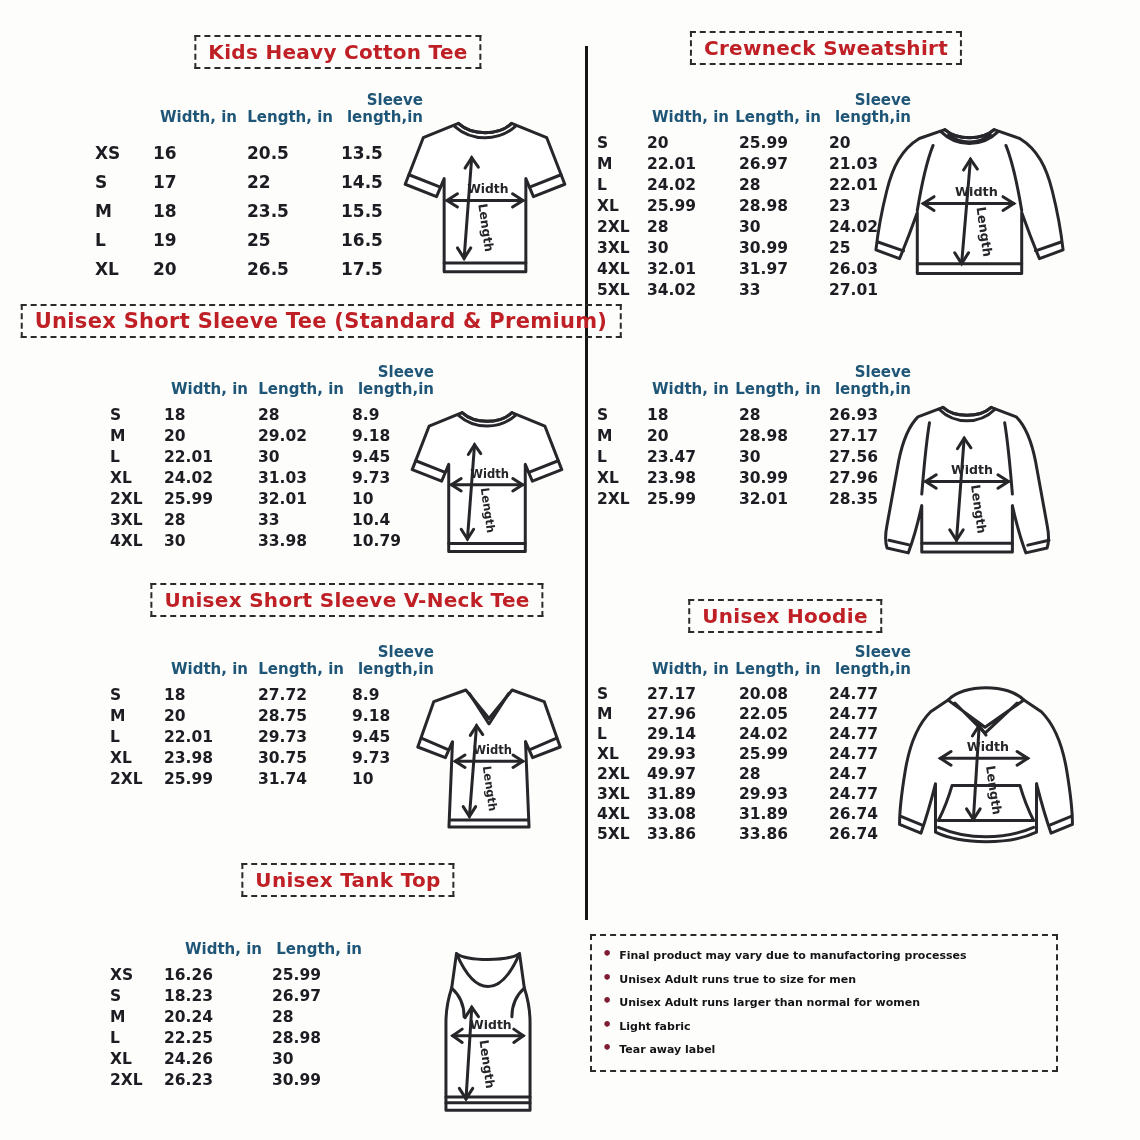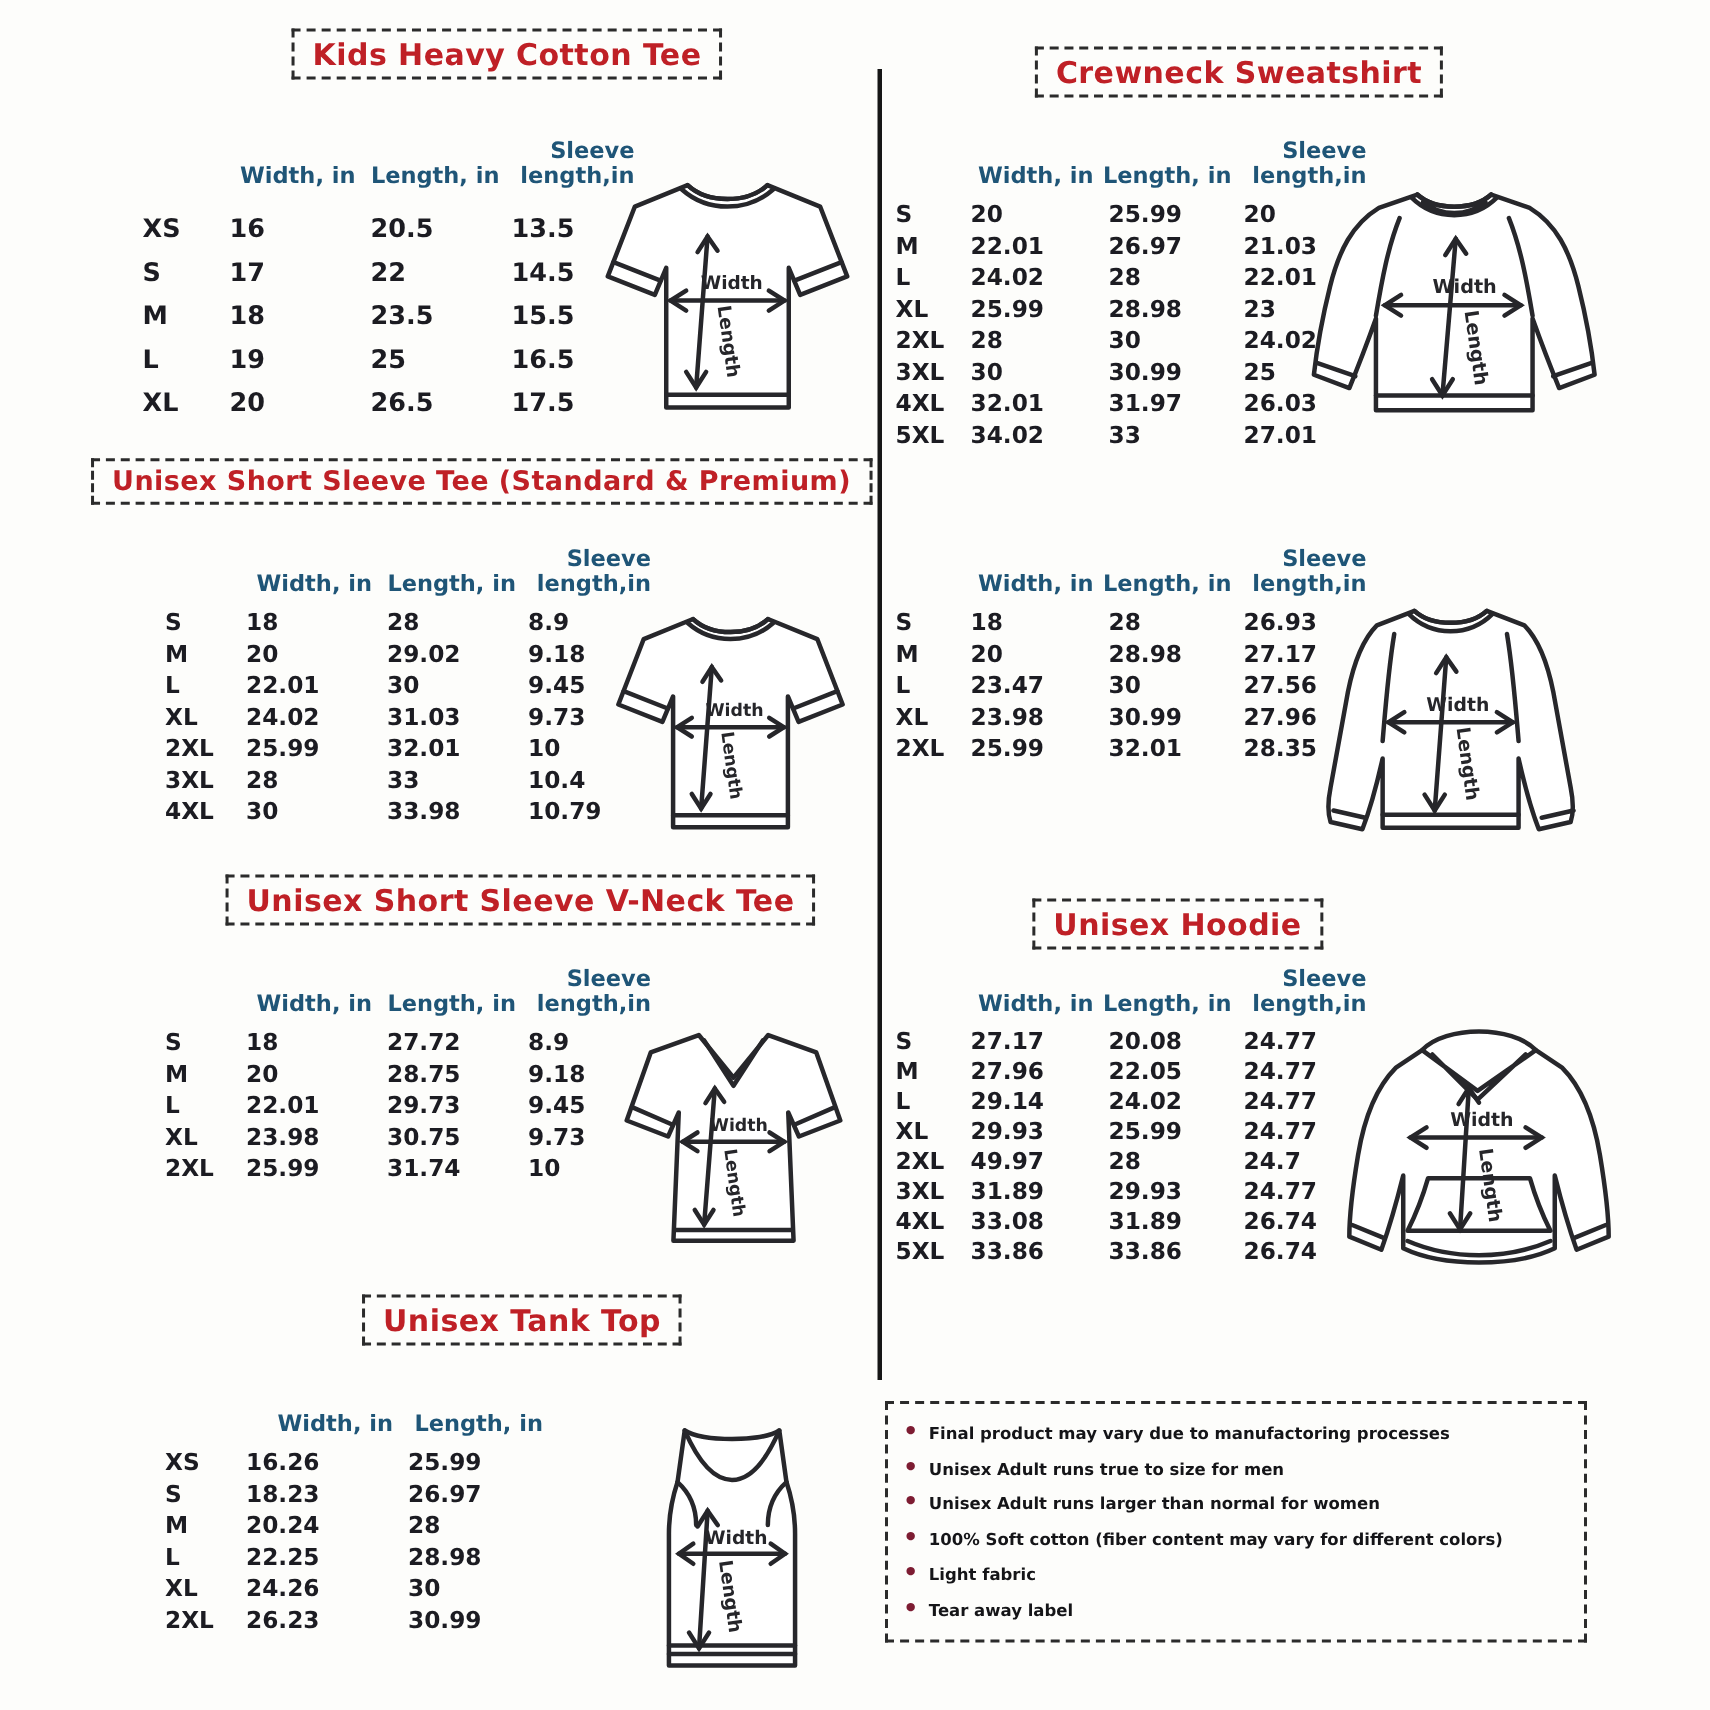--- a/index.html
+++ b/index.html
@@ -13,22 +13,22 @@
     position:absolute; left:585px; top:46px; width:3px; height:874px;
     background:#161616;
   }
   
   .title-box{
     position:absolute; transform:translate(-50%,-50%);
     border:2px dashed #2b2b2b; padding:3px 12px; white-space:nowrap;
     font-weight:700; font-size:20px; letter-spacing:.3px; color:#bf2026;
     background:transparent;
   }
-  .title-sm{font-size:18px;}
-  .tt-kids{left:338px; top:36px;}
+  .title-sm{font-size:21px;}
+  .tt-kids{left:338px; top:52px;}
   .tt-crew{left:826px; top:48px;}
   .tt-std {left:321px; top:321px;}
   .tt-long{left:827px; top:321px;}
   .tt-vneck{left:347px; top:600px;}
   .tt-hood{left:785px; top:600px;margin-top:16px;}
   .tt-tank{left:348px; top:880px;}
   
   .stable{position:absolute; --c0:46px; --c1:92px; --c2:96px; --c3:90px; --rh:21px; --fs:15.5px;}
   .thead{display:flex; align-items:flex-end; height:46px; padding-left:var(--c0);
          color:#1f5577; font-weight:700; font-size:15px; line-height:1.15;}
@@ -550,19 +550,18 @@
     </g>
     <text x="68" y="87" text-anchor="middle" font-size="11">Width</text>
     <text transform="translate(56,99) rotate(82)" font-size="11">Length</text>
   </svg>
 
   <div class="notes">
     <ul>
       <li>Final product may vary due to manufactoring processes</li>
       <li>Unisex Adult runs true to size for men</li>
       <li>Unisex Adult runs larger than normal for women</li>
-      <li>100% Soft cotton (fiber content may vary for different colors)</li>
       <li>Light fabric</li>
       <li>Tear away label</li>
     </ul>
   </div>
 
 </div>
 
 </body></html>

